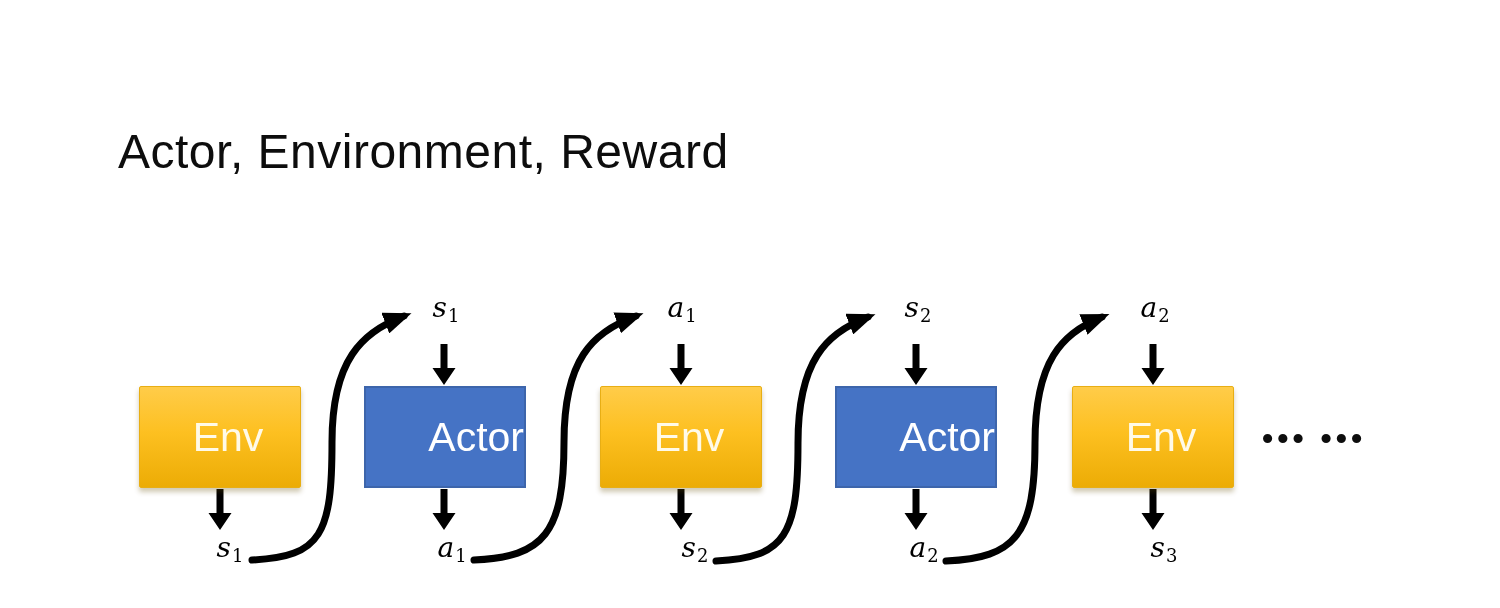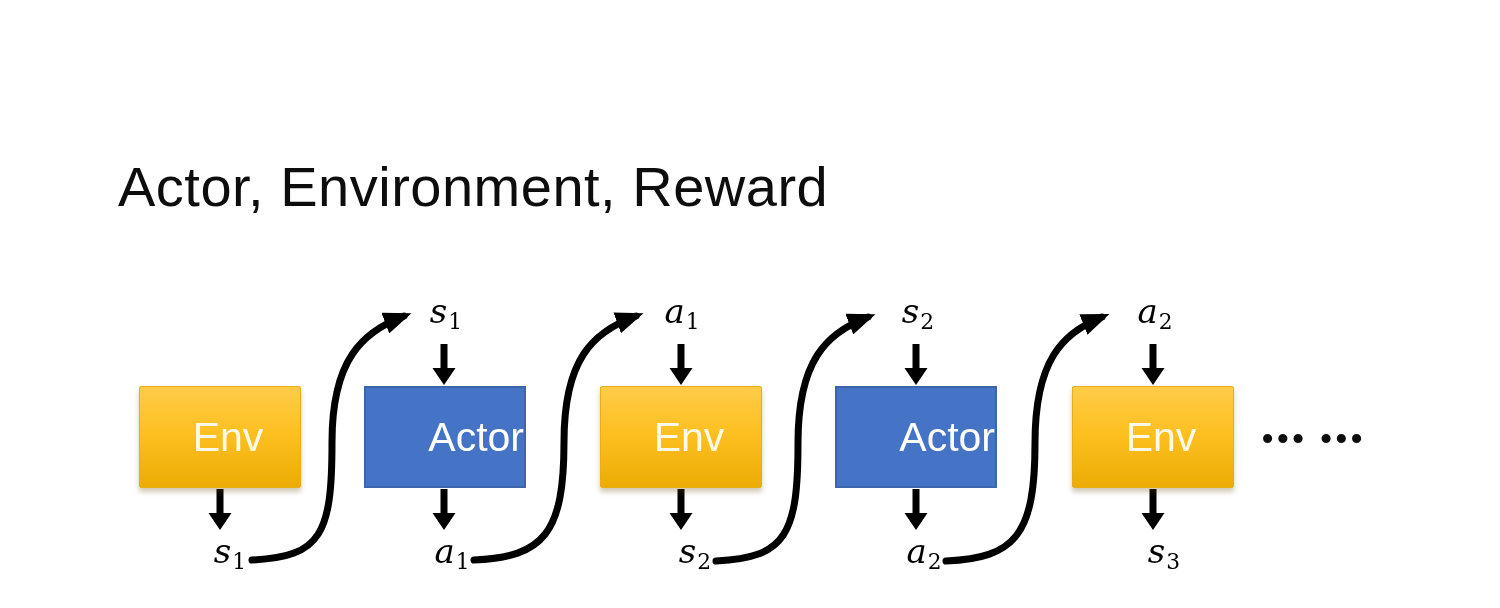--- a/index.html
+++ b/index.html
@@ -8,26 +8,25 @@
     width: 1500px;
     height: 608px;
     background: #ffffff;
     overflow: hidden;
     font-family: "Liberation Sans", "DejaVu Sans", sans-serif;
   }
   .slide-title {
     position: absolute;
     left: 118px;
     top: 124px;
-    font-size: 56px;
+    font-size: 48px;
     font-weight: 300;
     letter-spacing: 0.5px;
     color: #0d0d0d;
     white-space: nowrap;
-    margin-top: 30px;
   }
   .arrow-layer {
     position: absolute;
     left: 0; top: 0;
     width: 1500px; height: 608px;
     pointer-events: none;
   }
   .box {
     position: absolute;
     top: 386px;
@@ -57,21 +56,21 @@
   .box-env-1   { left: 139px; }
   .box-actor-1 { left: 364px; }
   .box-env-2   { left: 600px; }
   .box-actor-2 { left: 835px; }
   .box-env-3   { left: 1072px; }
   .mlabel {
     position: absolute;
     transform: translateX(-50%);
     font-family: "DejaVu Serif", "Liberation Serif", serif;
     font-style: italic;
-    font-size: 34px;
+    font-size: 28px;
     line-height: 1;
     color: #000000;
     white-space: nowrap;
   }
   .mlabel sub {
     font-style: normal;
     font-size: 0.64em;
     line-height: 0;
     vertical-align: -0.28em;
     margin-left: 1px;

